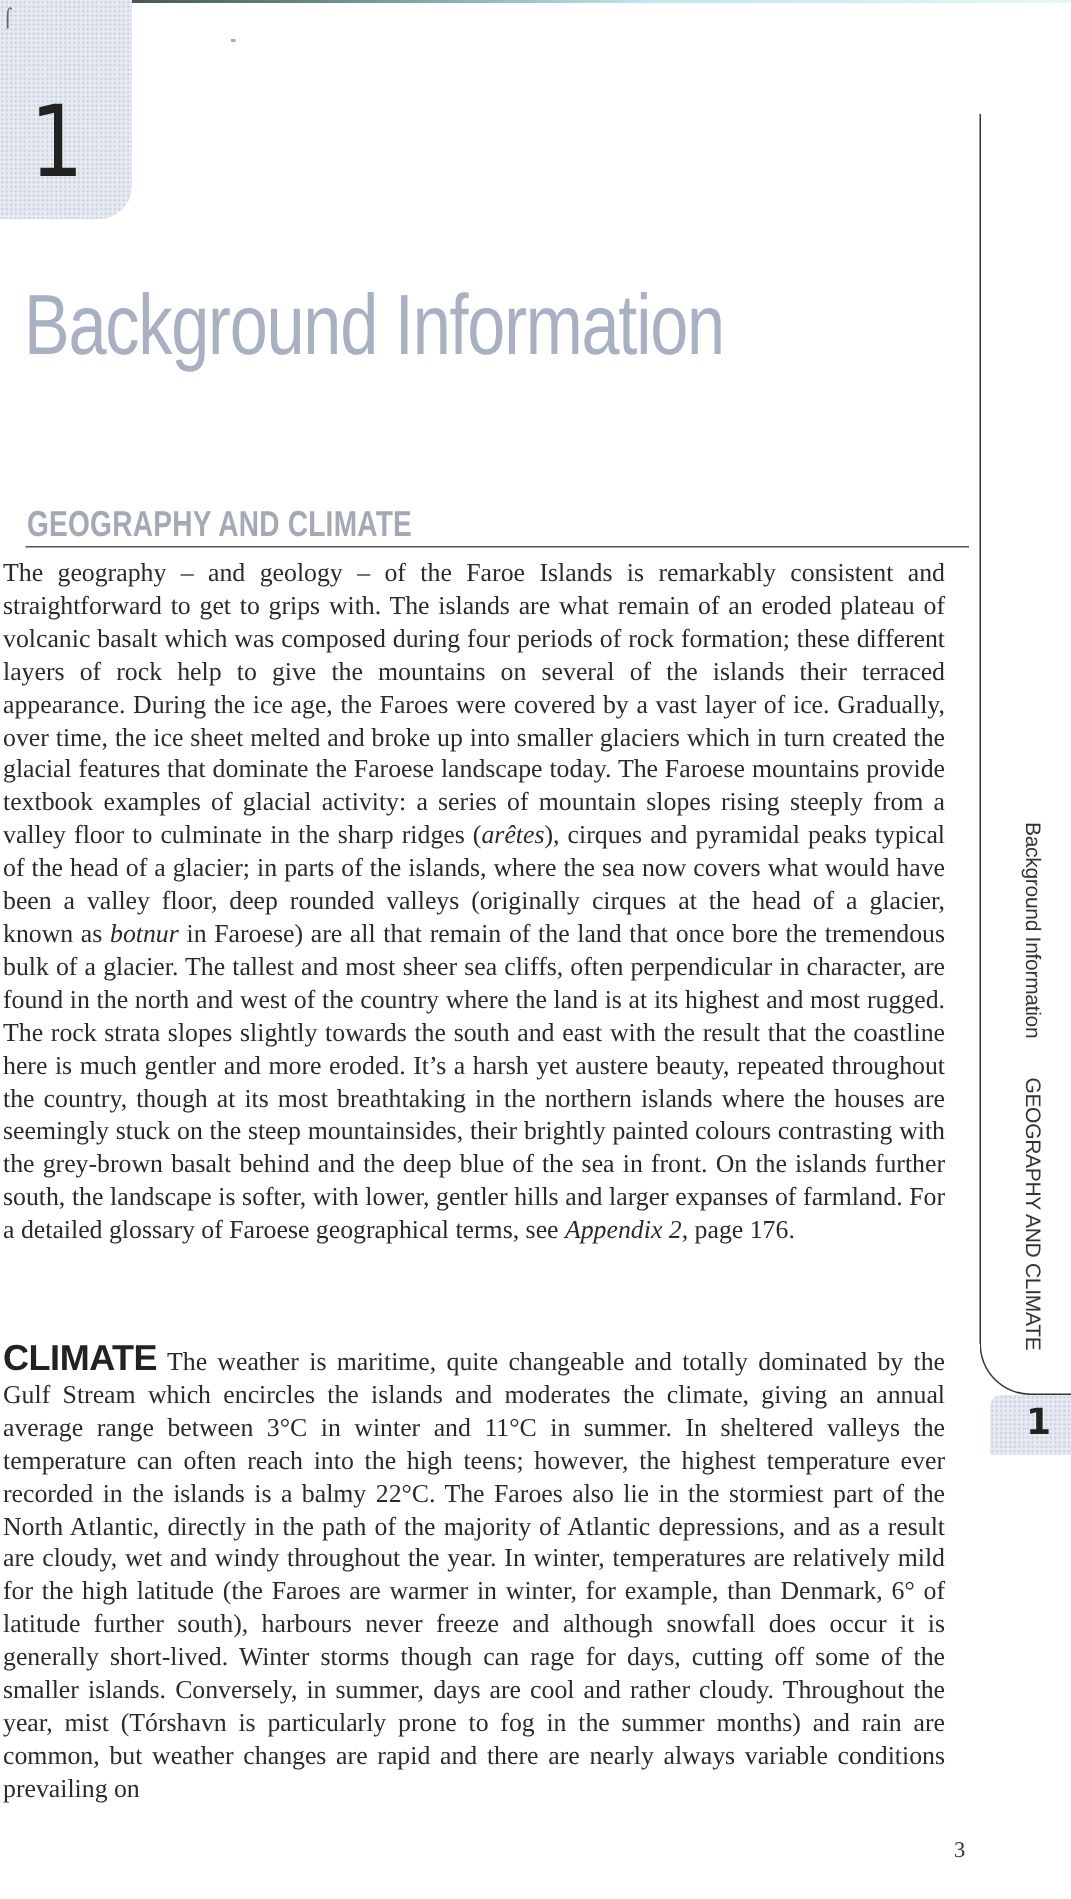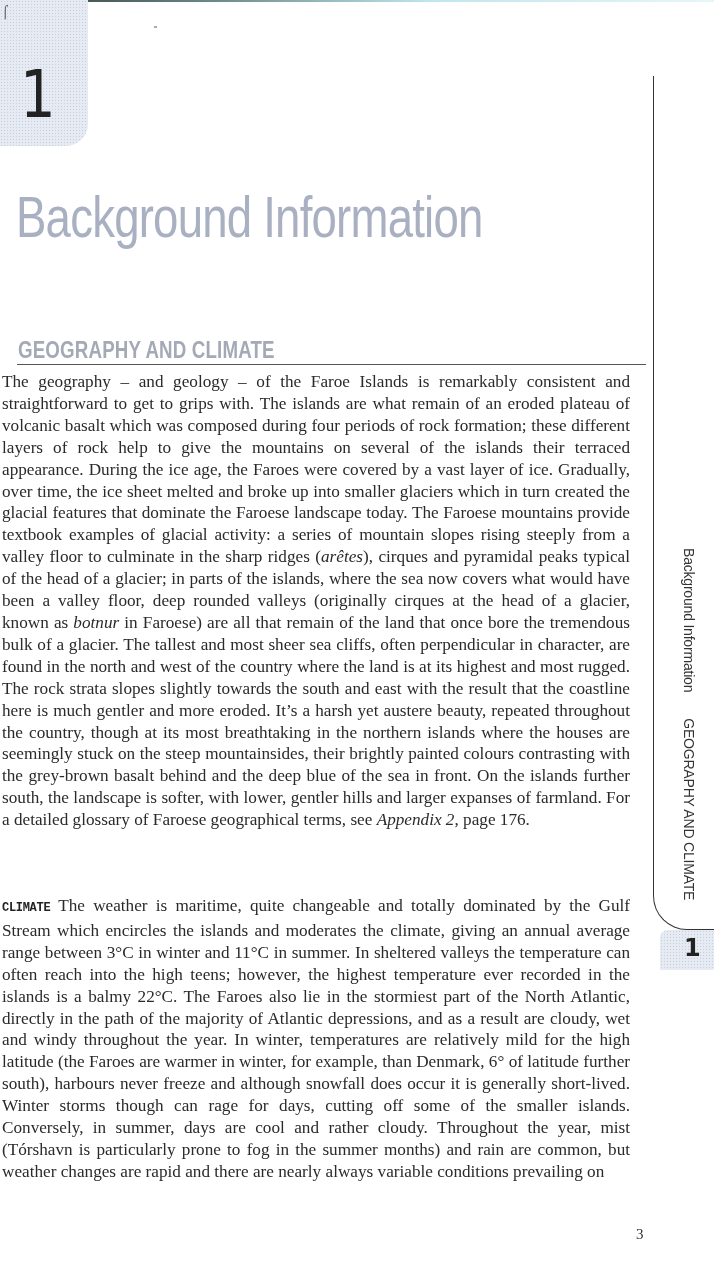--- a/index.html
+++ b/index.html
@@ -143,23 +143,23 @@
       font-size: 17.2px;
       line-height: 21.9px;
       text-align: justify;
       color: #2a2a2a;
       margin: 0;
       hyphens: none;
     }
     .para-geo { top: 371px; }
     .para-climate { top: 895px; }
     .run-in {
-      font-family: Liberation Mono, monospace;
+      font-family: Liberation Sans, sans-serif;
       font-weight: bold;
-      font-size: 12px;
+      font-size: 24px;
       color: #222;
       letter-spacing: -0.3px;
     }
     .page-number {
       position: absolute;
       left: 636px; top: 1226px;
       font-size: 15px;
       color: #333;
     }
   </style>

